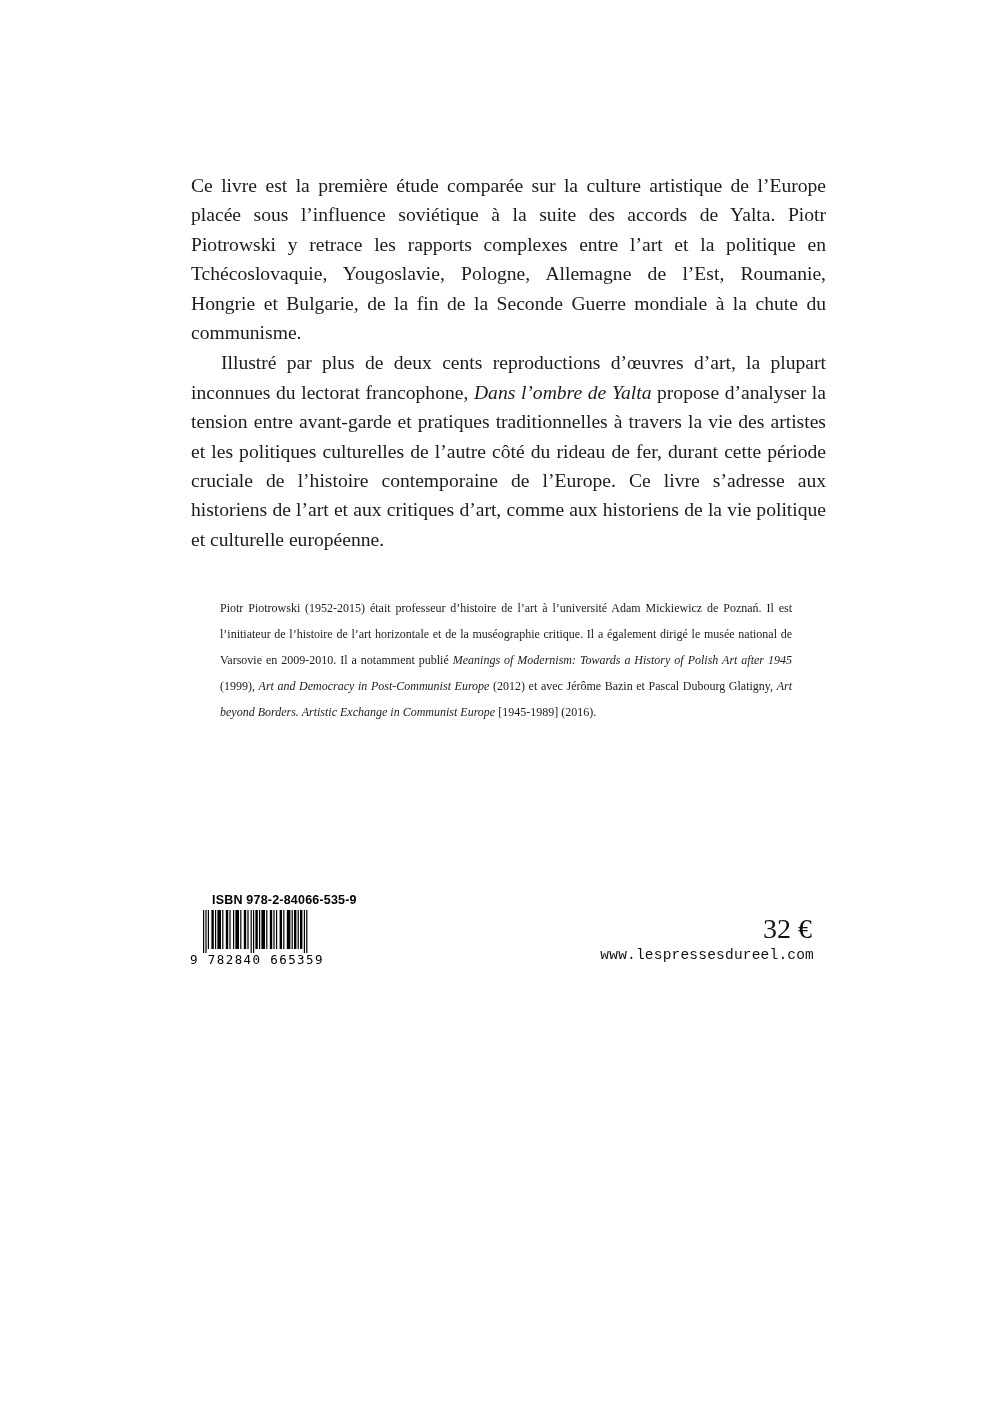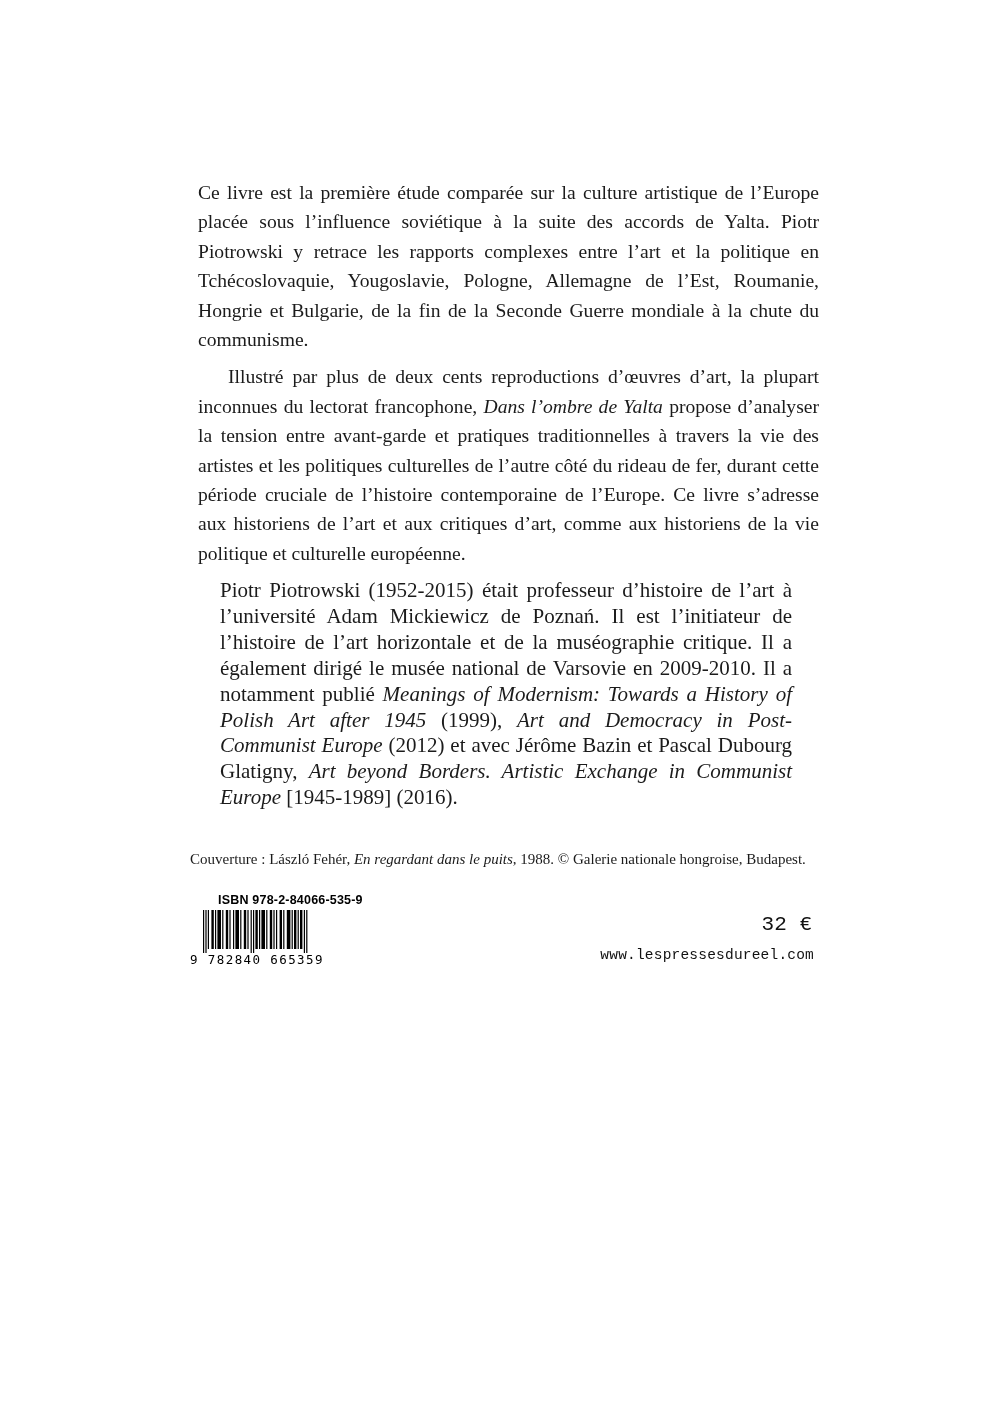--- a/index.html
+++ b/index.html
@@ -15,42 +15,42 @@
   }
   .main-text {
     position: absolute;
     left: 190px;
     top: 170px;
     width: 637px;
     font-size: 19.6px;
     line-height: 29.4px;
     text-align: justify;
   }
-  .para { margin: 8px; }
+  .para { margin: 1px; }
   .para.indent { text-indent: 30px; }
   .bio {
     position: absolute;
     left: 220px;
-    top: 578px;
+    top: 596px;
     width: 572px;
-    font-size: 21px;
+    font-size: 12px;
     line-height: 25.9px;
     text-align: justify;
   }
   .credit {
     position: absolute;
     left: 190px;
     top: 849px;
     width: 640px;
     font-size: 15px;
     line-height: 20px;
   }
   .isbn-label {
     position: absolute;
-    left: 190px;
+    left: 184px;
     top: 893px;
     font-family: "Liberation Sans", sans-serif;
     font-weight: bold;
     font-size: 12.5px;
     letter-spacing: 0.2px;
     color: #000;
     padding-left: 28px;
   }
   .barcode {
     position: absolute;
@@ -66,23 +66,22 @@
     font-family: "DejaVu Sans Mono", monospace;
     font-size: 12.5px;
     letter-spacing: 1.4px;
     color: #000;
     white-space: pre;
   }
   .price {
     position: absolute;
     top: 913px;
     right: 193px;
-    font-size: 21px;
+    font-size: 28px;
     color: #111;
-    font-family: Liberation Mono, monospace;
   }
   .website {
     position: absolute;
     top: 947px;
     right: 191px;
     font-size: 14.5px;
     font-family: Liberation Mono, monospace;
     color: #111;
     letter-spacing: 0.2px;
   }
@@ -92,21 +91,20 @@
 
 <div class="page">
 
   <div class="main-text">
     <p class="para no-indent"><span>Ce livre est la première étude comparée sur la culture artistique de l’Europe placée sous l’influence soviétique à la suite des accords de Yalta. Piotr Piotrowski y retrace les rapports complexes entre l’art et la politique en Tchécoslovaquie, Yougoslavie, Pologne, Allemagne de l’Est, Roumanie, Hongrie et Bulgarie, de la fin de la Seconde Guerre mondiale à la chute du communisme.</span></p>
     <p class="para indent"><span>Illustré par plus de deux cents reproductions d’œuvres d’art, la plupart inconnues du lectorat francophone, </span><span style="font-style: italic;">Dans l’ombre de Yalta</span><span> propose d’analyser la tension entre avant-garde et pratiques traditionnelles à travers la vie des artistes et les politiques culturelles de l’autre côté du rideau de fer, durant cette période cruciale de l’histoire contemporaine de l’Europe. Ce livre s’adresse aux historiens de l’art et aux critiques d’art, comme aux historiens de la vie politique et culturelle européenne.</span></p>
   </div>
 
   <div class="bio"><span>Piotr Piotrowski (1952-2015) était professeur d’histoire de l’art à l’université Adam Mickiewicz de Poznań. Il est l’initiateur de l’histoire de l’art horizontale et de la muséographie critique. Il a également dirigé le musée national de Varsovie en 2009-2010. Il a notamment publié </span><span style="font-style: italic;">Meanings of Modernism: Towards a History of Polish Art after 1945</span><span> (1999), </span><span style="font-style: italic;">Art and Democracy in Post-Communist Europe</span><span> (2012) et avec Jérôme Bazin et Pascal Dubourg Glatigny, </span><span style="font-style: italic;">Art beyond Borders. Artistic Exchange in Communist Europe</span><span> [1945-1989] (2016).</span></div>
 
-  <div class="credit"><span>Couverture : László Fehér, </span><span style="font-style: italic;">En regardant dans le puits</span><span>, 1988. © Galerie nationale hongroise, Budapest.</span></div>
 
   <div class="isbn-label">ISBN 978-2-84066-535-9</div>
 
   <div class="barcode">
     <svg width="106" height="43" viewBox="0 0 106 43">
       <g fill="#000000">
         <rect x="0" y="0" width="1.2" height="43"></rect>
           <rect x="2.4" y="0" width="1.2" height="43"></rect>
         <rect x="4.8" y="0" width="1.2" height="39"></rect>
           <rect x="8.4" y="0" width="2.4" height="39"></rect>

